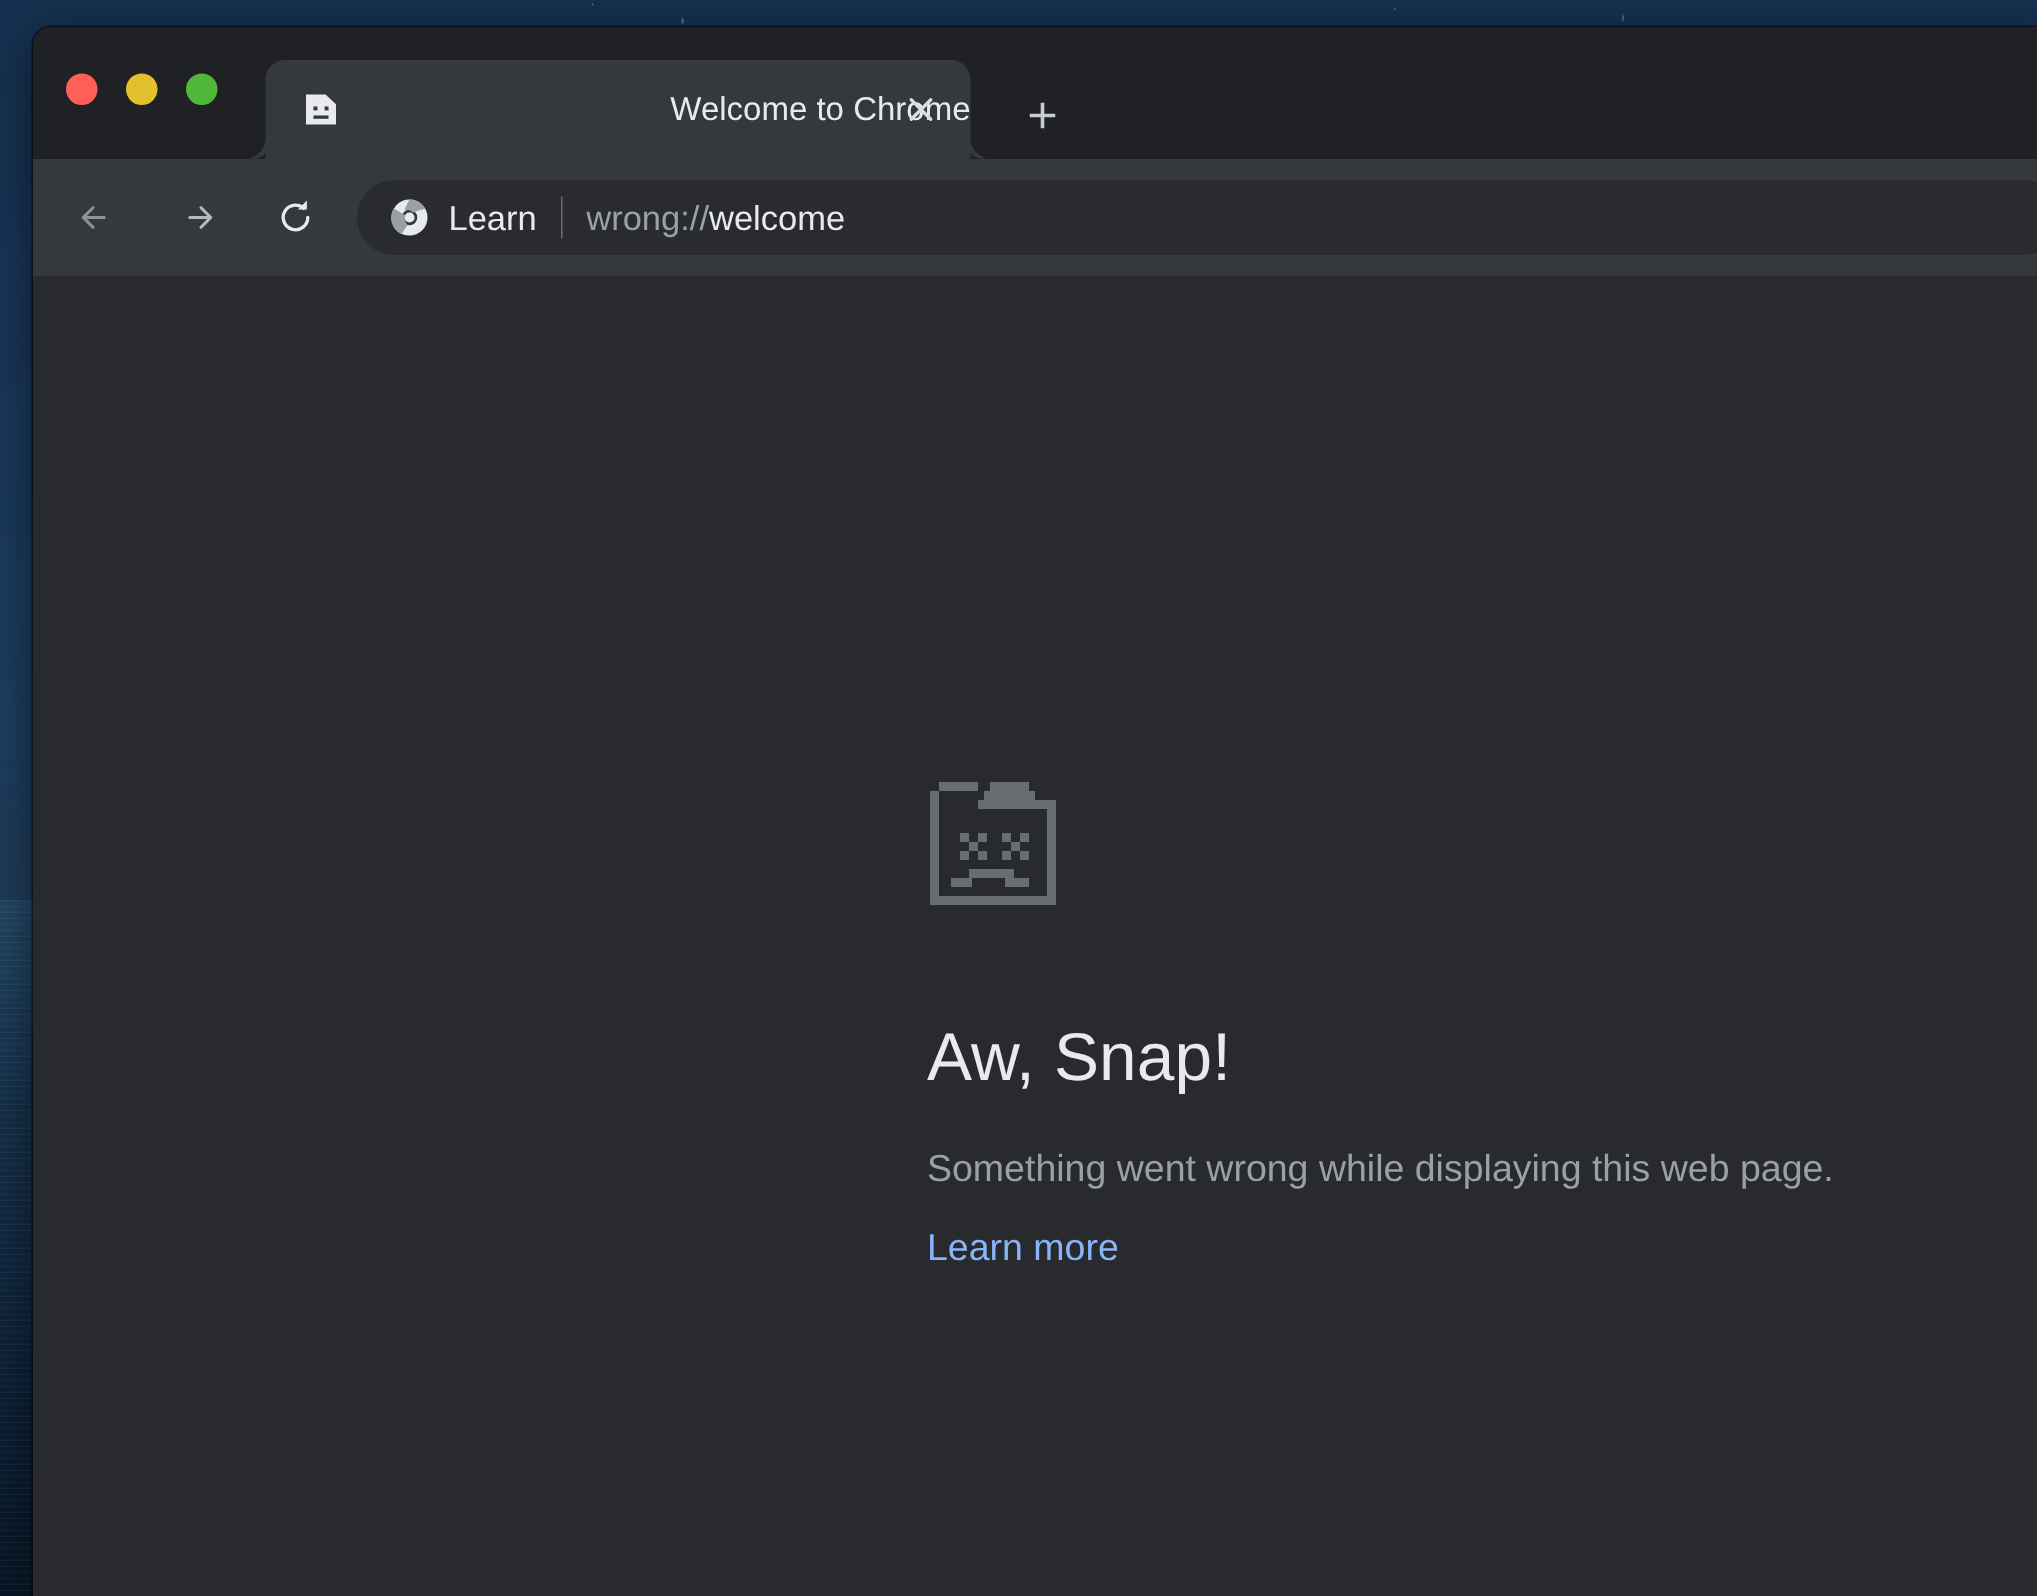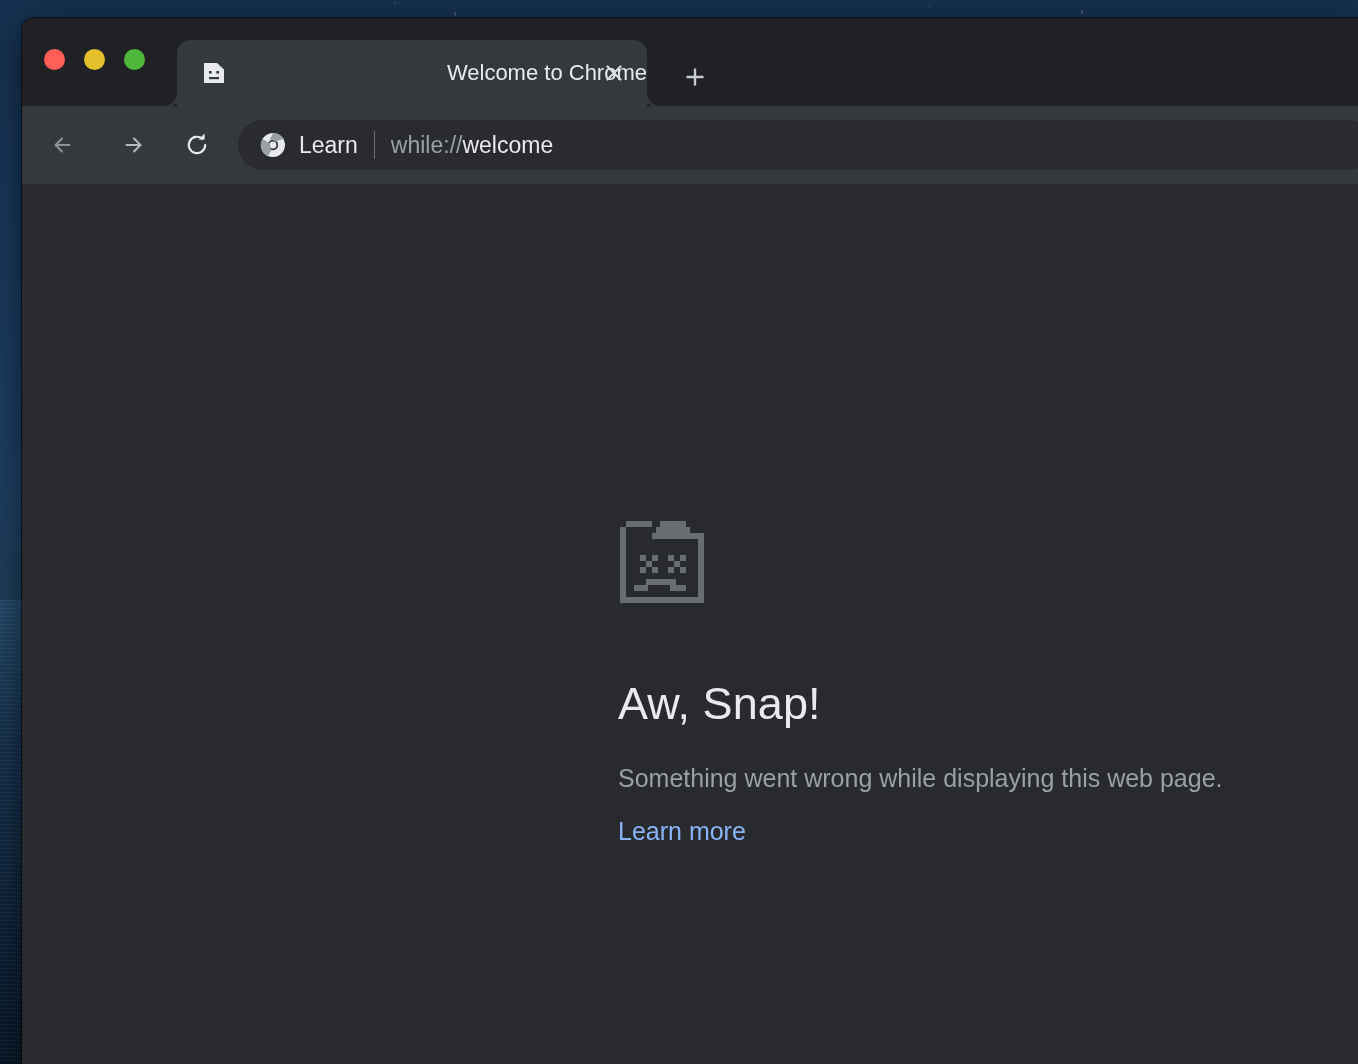--- a/index.html
+++ b/index.html
@@ -296,21 +296,21 @@
           <svg width="26" height="26" viewBox="0 0 26 26">
             <circle cx="13" cy="13" r="12" fill="#e8eaed"></circle>
             <circle cx="13" cy="13" r="5.2" fill="#35393d"></circle>
             <circle cx="13" cy="13" r="3.4" fill="#e8eaed"></circle>
             <path d="M13 1 A12 12 0 0 1 23.4 7 L15.2 9.6 A5.2 5.2 0 0 0 9.4 8.2 Z" fill="#9aa0a6"></path>
             <path d="M2.6 7 L10.4 11.6 A5.2 5.2 0 0 0 11.8 18 L7.6 24.2 A12 12 0 0 1 2.6 7 Z" fill="#9aa0a6"></path>
           </svg>
         </span>
         <span id="omnibox-chip-label">Learn</span>
         <span id="omnibox-divider"></span>
-        <span id="omnibox-url"><span class="scheme">while://</span><span class="path">welcome</span></span>
+        <span id="omnibox-url"><span class="scheme">wrong://</span><span class="path">welcome</span></span>
       </div>
     </div>
 
     <div id="page-content">
 
       <div id="error-icon">
         <svg width="100" height="92" viewBox="0 0 50 46" shape-rendering="crispEdges">
           <g fill="#686d72">
 
             <rect x="4" y="2" width="13" height="3"></rect>

